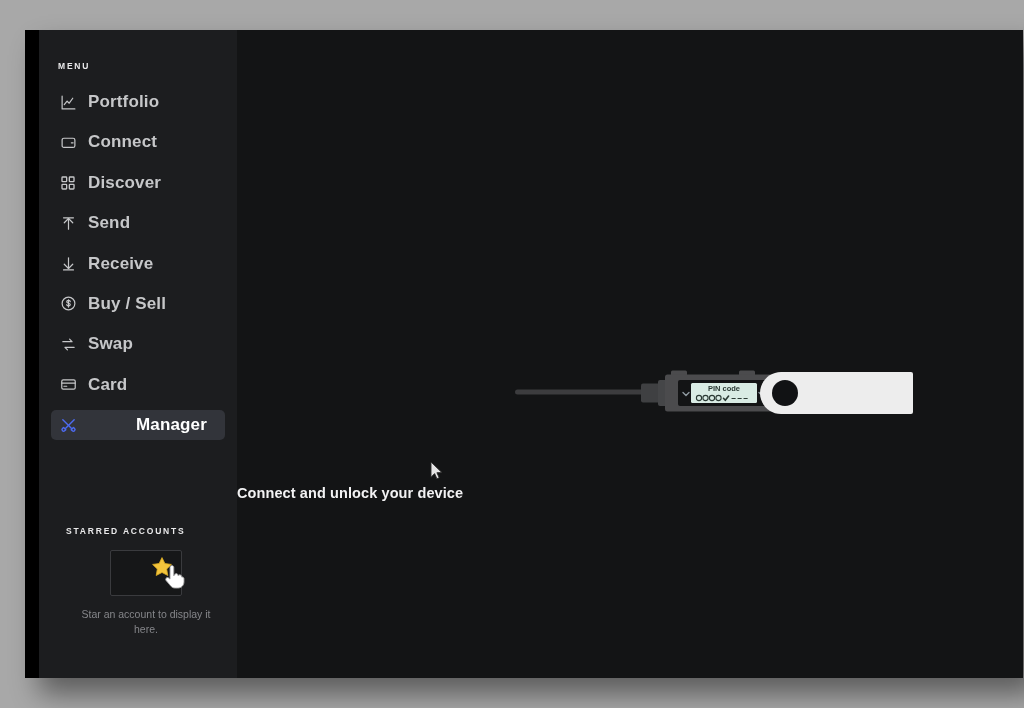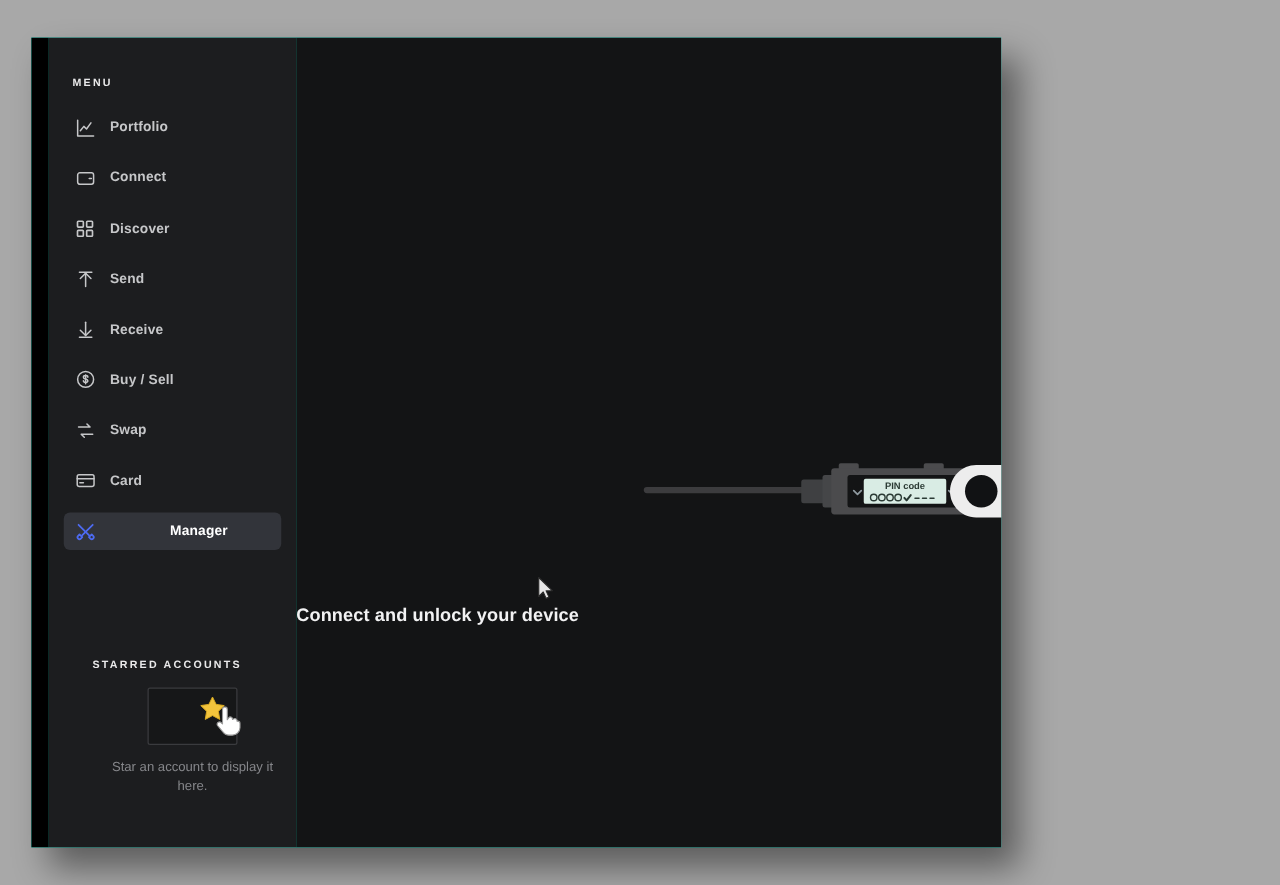--- a/index.html
+++ b/index.html
@@ -13,23 +13,23 @@
     font-family: "Liberation Sans", sans-serif;
     overflow: hidden;
     position: relative;
   }
 
   
   #app-window {
     position: absolute;
     left: 25px;
     top: 30px;
-    width: 776px;
+    width: 998px;
     height: 648px;
-    background: #14b8a6;
+    background: #a16207;
     display: flex;
     box-shadow: 14px 16px 26px rgba(0,0,0,0.45);
     overflow: hidden;
   }
 
   
   #window-gutter {
     width: 14px;
     height: 100%;
     background: #000000;
@@ -77,36 +77,36 @@
     height: 18px;
     flex: 0 0 18px;
     display: flex;
     align-items: center;
     justify-content: center;
     margin-right: 11px;
   }
   .nav-item .nav-icon svg { display: block; }
   .nav-item .nav-label {
     color: #c6c7c9;
-    font-size: 11px;
+    font-size: 17px;
     font-weight: bold;
     letter-spacing: 0.15px;
     white-space: nowrap;
   }
   .nav-item.active {
     background: #32343a;
     gap: 48px;
   }
   .nav-item.active .nav-label { color: #ffffff; }
 
   
   #starred-section {
     position: absolute;
     top: 468px;
-    left: 16px;
+    left: 8px;
     width: 100%;
   }
   #starred-label { padding-top: 28px; }
 
   #starred-empty {
     margin-top: 14px;
     display: flex;
     flex-direction: column;
     align-items: center;
   }

